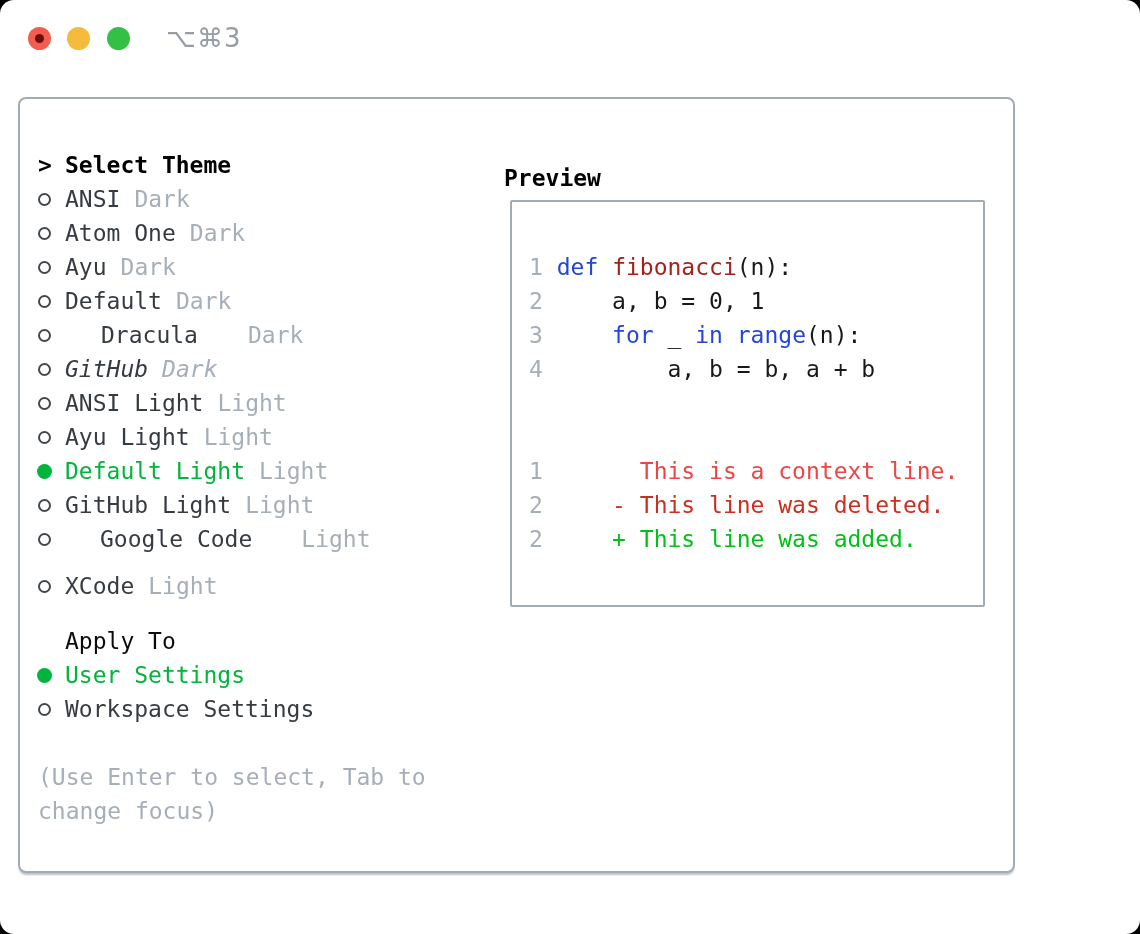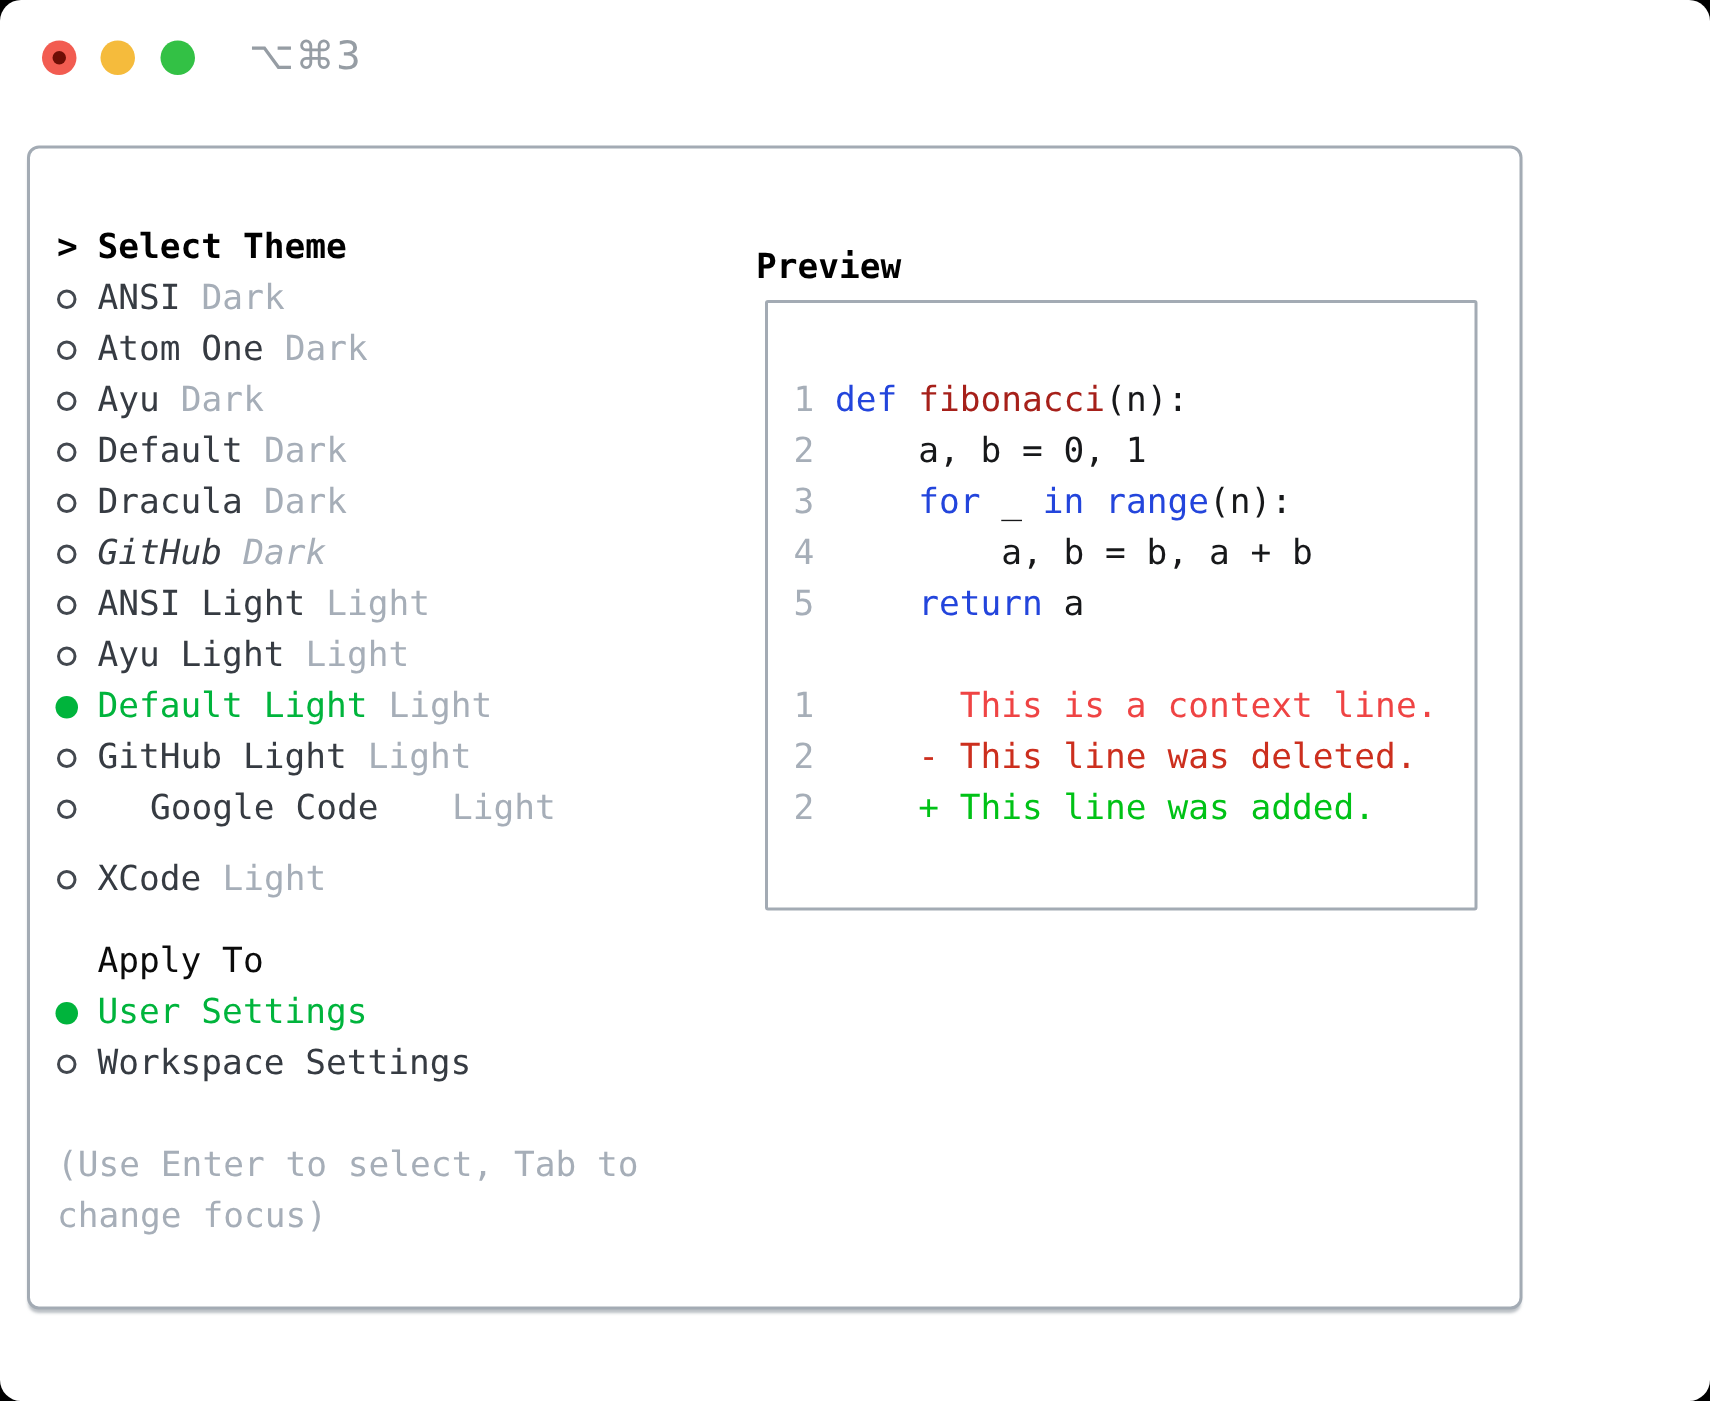--- a/index.html
+++ b/index.html
@@ -66,33 +66,32 @@
       <span class="apply-title">Apply To</span>
     </div>
 
     <div class="hint" style="top:695px">change focus)</div>
     <div class="hint" style="top:661px">(Use Enter to select, Tab to</div>
 
   <div class="row" style="top: 83px;"><span class="bullet"><span class="radio"></span></span><span class="t-name">ANSI</span><span class="t-variant">Dark</span></div>
       <div class="row" style="top: 117px;"><span class="bullet"><span class="radio"></span></span><span class="t-name">Atom One</span><span class="t-variant">Dark</span></div>
       <div class="row" style="top: 151px;"><span class="bullet"><span class="radio"></span></span><span class="t-name">Ayu</span><span class="t-variant">Dark</span></div>
       <div class="row" style="top: 185px;"><span class="bullet"><span class="radio"></span></span><span class="t-name">Default</span><span class="t-variant">Dark</span></div>
-      <div class="row" style="top: 219px;"><span class="bullet"><span class="radio"></span></span><span class="t-name">Dracula</span><span class="t-variant">Dark</span></div>
+      <div class="row" style="top: 219px; gap: 36px;"><span class="bullet"><span class="radio"></span></span><span class="t-name">Dracula</span><span class="t-variant">Dark</span></div>
       <div class="row" style="top: 253px; font-style: italic;"><span class="bullet"><span class="radio"></span></span><span class="t-name">GitHub</span><span class="t-variant">Dark</span></div>
       <div class="row" style="top: 287px; justify-content: center;"><span class="bullet"><span class="radio"></span></span><span class="t-name">ANSI Light</span><span class="t-variant">Light</span></div>
       <div class="row" style="top: 321px;"><span class="bullet"><span class="radio"></span></span><span class="t-name">Ayu Light</span><span class="t-variant">Light</span></div>
       <div class="row" style="top: 355px;"><span class="bullet"><span class="radio selected"></span></span><span class="t-name sel">Default Light</span><span class="t-variant">Light</span></div>
       <div class="row" style="top: 389px;"><span class="bullet"><span class="radio"></span></span><span class="t-name">GitHub Light</span><span class="t-variant">Light</span></div>
       <div class="row" style="top: 423px; gap: 35px;"><span class="bullet"><span class="radio"></span></span><span class="t-name">Google Code</span><span class="t-variant">Light</span></div>
       <div class="row" style="top: 470px;"><span class="bullet"><span class="radio"></span></span><span class="t-name">XCode</span><span class="t-variant">Light</span></div>
       <div class="row" style="top: 559px;"><span class="bullet"><span class="radio selected"></span></span><span class="t-name sel">User Settings</span></div>
       <div class="row" style="top: 593px;"><span class="bullet"><span class="radio"></span></span><span class="t-name">Workspace Settings</span></div>
       <div class="code-row" style="top: 151px;"><span style="color: rgb(166, 174, 184);">1</span><span style="color: rgb(23, 24, 26);"> </span><span style="color: rgb(35, 69, 220);">def</span><span style="color: rgb(23, 24, 26);"> </span><span style="color: rgb(166, 32, 26);">fibonacci</span><span style="color: rgb(23, 24, 26);">(n):</span></div>
       <div class="code-row" style="top: 185px;"><span style="color: rgb(166, 174, 184);">2</span><span style="color: rgb(23, 24, 26);">     </span><span style="color: rgb(23, 24, 26);">a, b = 0, 1</span></div>
       <div class="code-row" style="top: 219px;"><span style="color: rgb(166, 174, 184);">3</span><span style="color: rgb(23, 24, 26);">     </span><span style="color: rgb(35, 69, 220);">for</span><span style="color: rgb(23, 24, 26);"> _ </span><span style="color: rgb(35, 69, 220);">in</span><span style="color: rgb(23, 24, 26);"> </span><span style="color: rgb(35, 69, 220);">range</span><span style="color: rgb(23, 24, 26);">(n):</span></div>
       <div class="code-row" style="top: 253px;"><span style="color: rgb(166, 174, 184);">4</span><span style="color: rgb(23, 24, 26);">         </span><span style="color: rgb(23, 24, 26);">a, b = b, a + b</span></div>
-      <div class="code-row" style="top: 287px;"><span style="color: rgb(166, 174, 184);">5</span><span style="color: rgb(23, 24, 26);">     </span><span style="color: rgb(35, 69, 220);">return</span><span style="color: rgb(23, 24, 26);"> a</span></div>
       <div class="code-row" style="top: 321px;"></div>
       <div class="code-row" style="top: 355px;"><span style="color: rgb(166, 174, 184);">1</span><span style="color: rgb(149, 157, 166);">       </span><span style="color: #ef4444;">This is a context line.</span></div>
       <div class="code-row" style="top: 389px;"><span style="color: rgb(166, 174, 184);">2</span><span style="color: rgb(23, 24, 26);">     </span><span style="color: rgb(204, 47, 30);">- This line was deleted.</span></div>
       <div class="code-row" style="top: 423px;"><span style="color: rgb(166, 174, 184);">2</span><span style="color: rgb(23, 24, 26);">     </span><span style="color: rgb(0, 194, 22);">+ This line was added.</span></div>
     </div>
 </div>
 
 </body></html>

